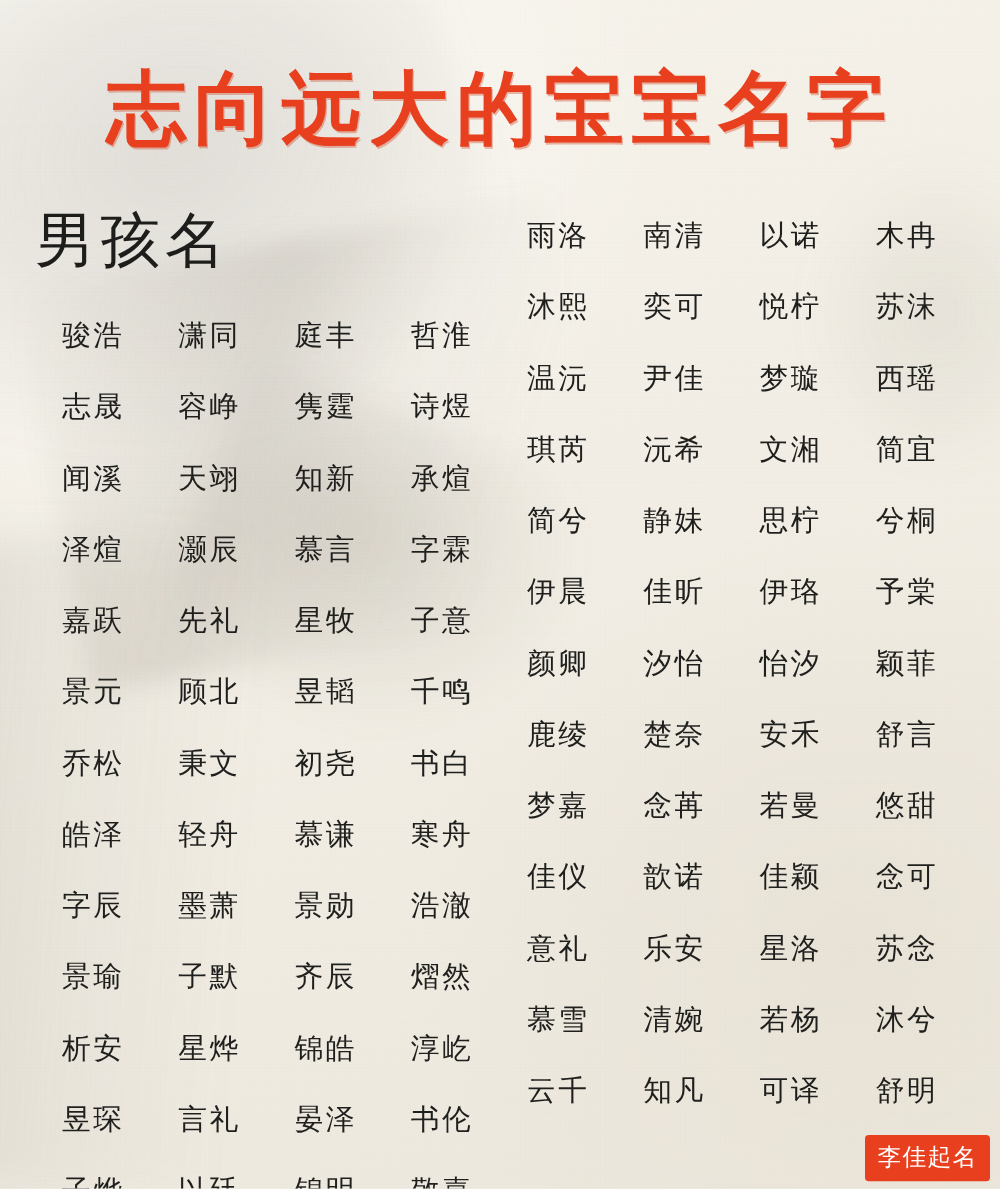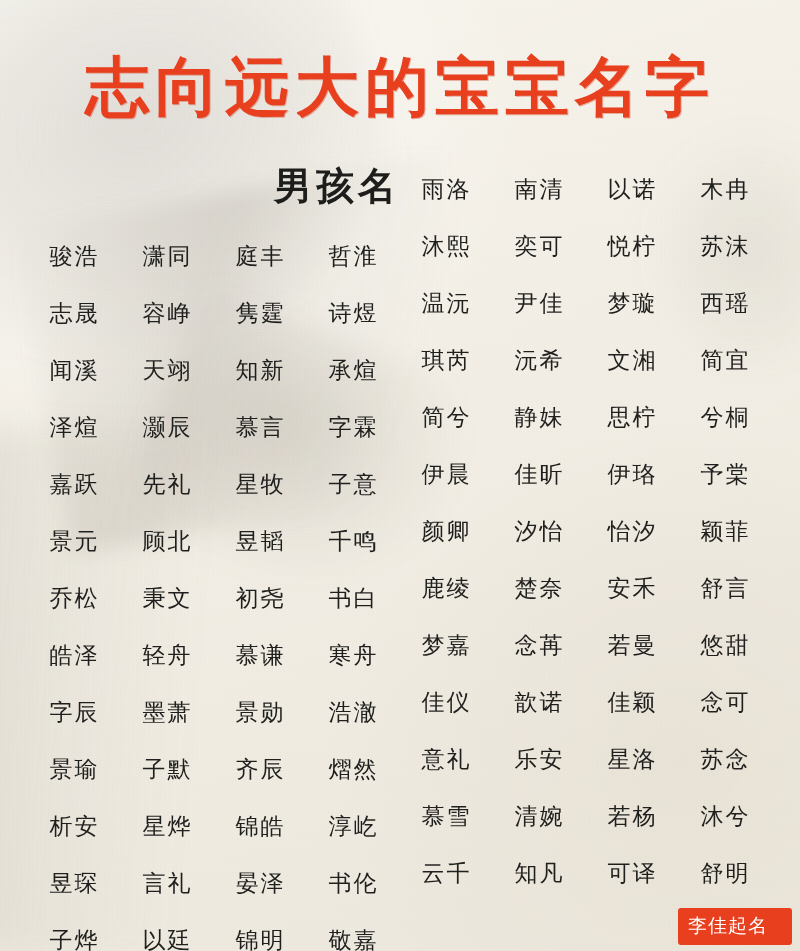--- a/index.html
+++ b/index.html
@@ -108,24 +108,24 @@
   .columns {
     display: flex;
     margin-top: 30px;
     padding: 0 28px;
   }
   .col {
     flex: 1;
     min-width: 0;
   }
   .col-title {
-    text-align: right;
-    font-family: "DejaVu Sans", sans-serif;
-    font-weight: bold;
-    font-size: 38px;
+    text-align: left;
+    font-family: "DejaVu Sans", sans-serif;
+    font-weight: normal;
+    font-size: 48px;
     letter-spacing: 4px;
     color: #1d1d1b;
     margin-bottom: 16px;
   }
   .name-grid {
     display: grid;
     grid-template-columns: repeat(4, 1fr);
     row-gap: 0px;
     justify-items: center;
   }
@@ -142,21 +142,21 @@
   .watermark {
     position: absolute;
     right: 8px;
     bottom: 6px;
     z-index: 3;
     background: #e8401f;
     color: #ffffff;
     font-family: "DejaVu Sans", sans-serif;
     font-size: 19px;
     letter-spacing: 1px;
-    padding: 5px 24px 6px 10px;
+    padding: 5px 10px 6px 10px;
     border-radius: 3px;
   }
 </style>
 </head>
 <body>
 
 <div class="page">
   <div class="shadow-a"></div>
   <div class="shadow-b"></div>
   <div class="shadow-c"></div>

